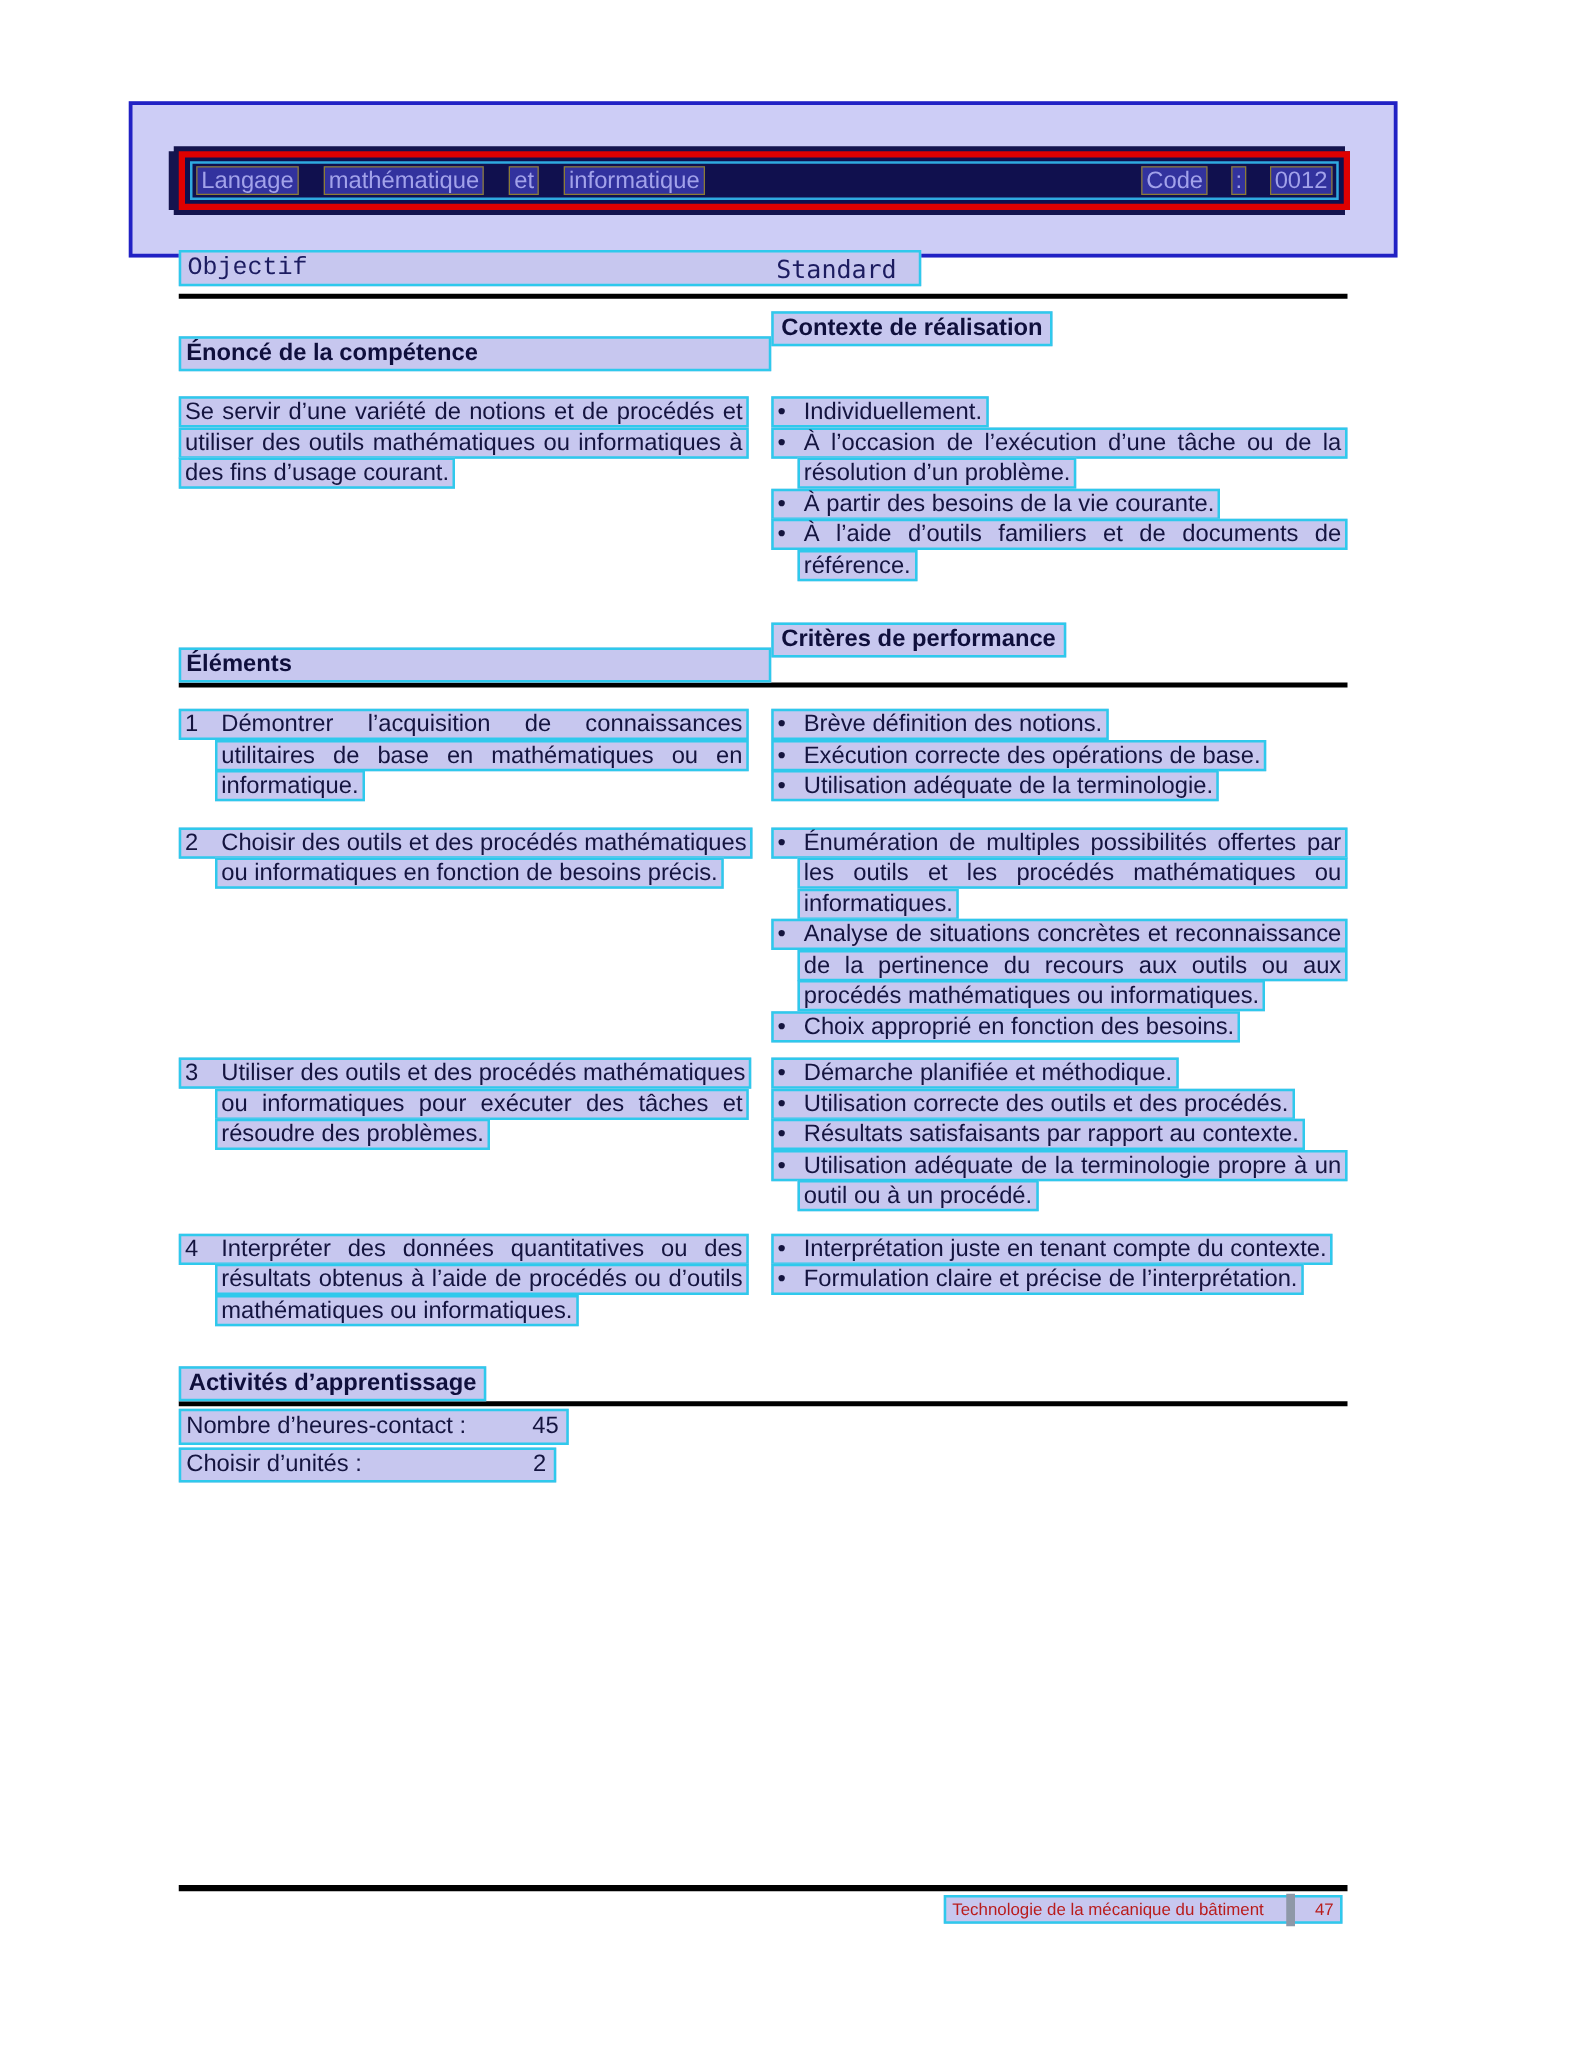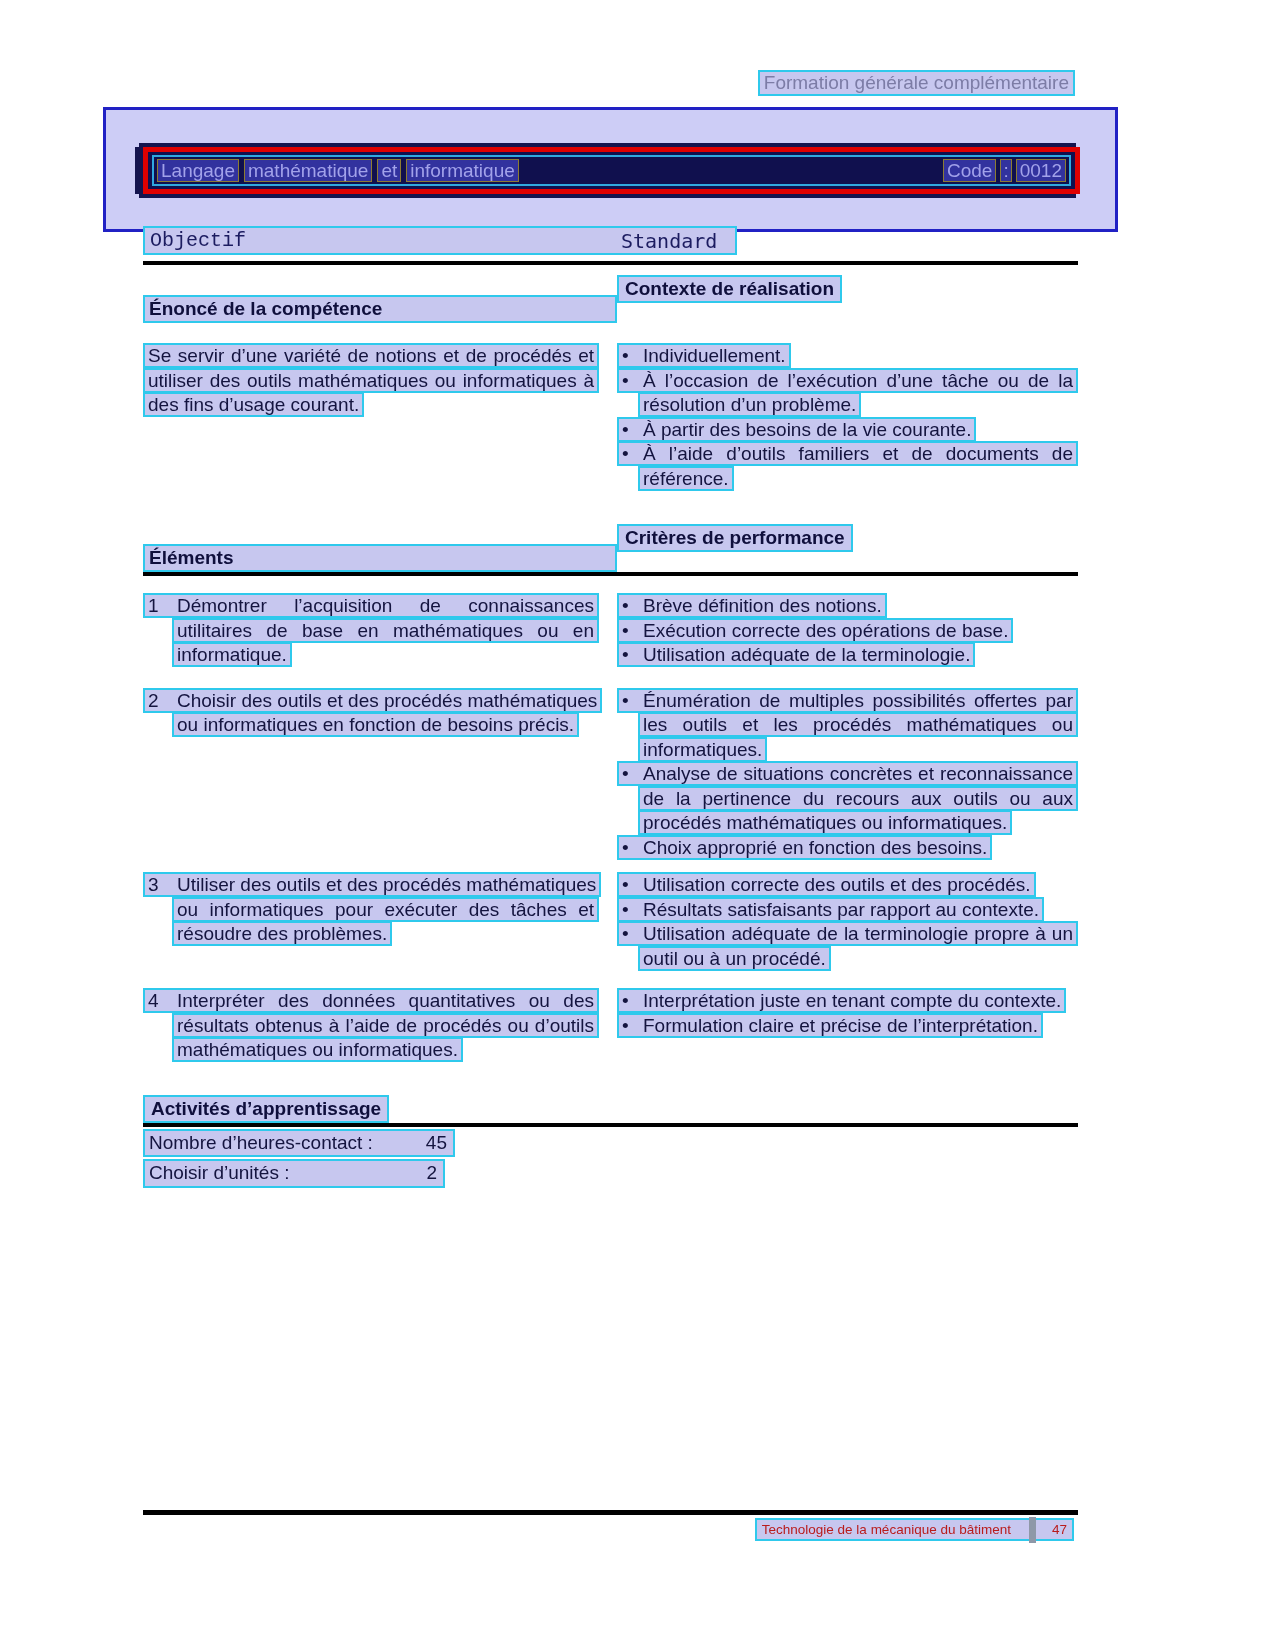--- a/index.html
+++ b/index.html
@@ -50,21 +50,21 @@
     border:5px solid #df0000;
     box-shadow:-8px 0 0 #14144e, -4px -4px 0 #14144e, -4px 4px 0 #14144e;
   }
   .title-line {
     position:absolute; left:4px; right:4px; top:3px; bottom:3px;
     border:2px solid #2fa9e0;
     display:flex; align-items:center; justify-content:space-between;
     padding:0 3px;
     font-size:19px;
   }
-  .chips-left, .chips-right { display:flex; align-items:center; }
+  .chips-left, .chips-right { display:flex; align-items:center;gap:15px; }
   .chip {
     border:1px solid #8c7c34;
     background:#32329e;
     color:#a2a2ea;
     padding:0 3px;
     margin-right:5px;
     line-height:21px;
     white-space:nowrap;
   }
   .chips-right .chip { margin-right:0; margin-left:4px; }
@@ -133,23 +133,20 @@
     background:#8e98a8;
     vertical-align:middle;
     margin:-9px 16px -9px 18px;
   }
 </style>
 </head>
 <body>
 
 <div class="page">
 
-  <div class="top-header">
-    <span class="hl-inline">Formation générale complémentaire</span>
-  </div>
 
   <div class="title-box">
     <div class="navy-bar">
       <div class="title-line">
         <span class="chips-left">
           <span class="chip">Langage</span>
           <span class="chip">mathématique</span>
           <span class="chip">et</span>
           <span class="chip">informatique</span>
         </span>
@@ -223,20 +220,21 @@
         <p class="para hang-bul"><span class="hl"><span class="bul">•</span><span>Analyse de situations concrètes et reconnaissance de la pertinence du recours aux outils ou aux procédés mathématiques ou informatiques.</span></span></p>
         <p class="para hang-bul"><span class="hl"><span class="bul">•</span><span>Choix approprié en fonction des besoins.</span></span></p>
       </div>
     </div>
 
     <div class="row mt13">
       <div class="lcol">
         <p class="para hang-num"><span class="hl"><span class="num">3</span><span>Utiliser des outils et des procédés mathématiques ou informatiques pour exécuter des tâches et résoudre des problèmes.</span></span></p>
       </div>
       <div class="rcol">
+        <p class="para hang-bul"><span class="hl"><span class="bul">•</span><span>Démarche planifiée et méthodique.</span></span></p>
         <p class="para hang-bul"><span class="hl"><span class="bul">•</span><span>Utilisation correcte des outils et des procédés.</span></span></p>
         <p class="para hang-bul"><span class="hl"><span class="bul">•</span><span>Résultats satisfaisants par rapport au contexte.</span></span></p>
         <p class="para hang-bul"><span class="hl"><span class="bul">•</span><span>Utilisation adéquate de la terminologie propre à un outil ou à un procédé.</span></span></p>
       </div>
     </div>
 
     <div class="row mt18">
       <div class="lcol">
         <p class="para hang-num"><span class="hl"><span class="num">4</span><span>Interpréter des données quantitatives ou des résultats obtenus à l’aide de procédés ou d’outils mathématiques ou informatiques.</span></span></p>
       </div>

